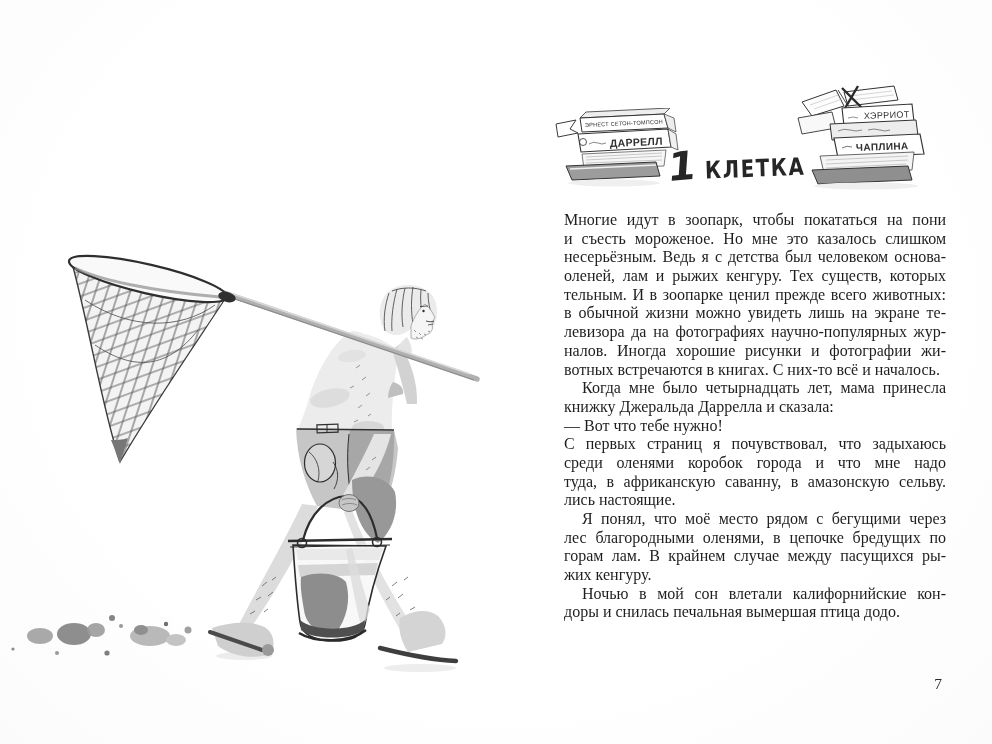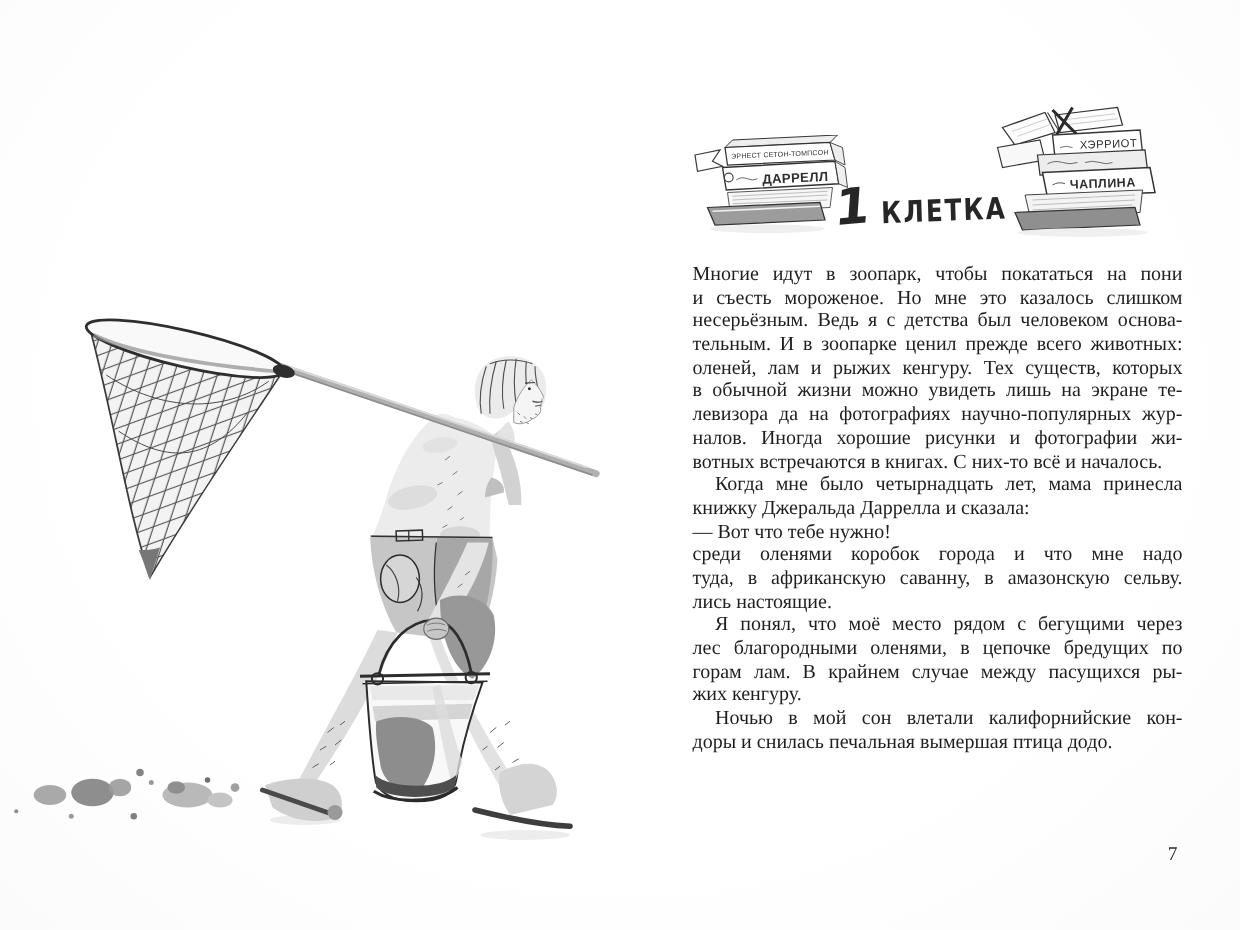--- a/index.html
+++ b/index.html
@@ -22,21 +22,21 @@
   .chapter-title{
     font-size:24px;line-height:27px;font-weight:bold;
     letter-spacing:2px;transform:scaleX(.82) rotate(-1deg);
     transform-origin:left bottom;
   }
   
   .textblock{
     position:absolute;left:554px;top:211px;width:392px;
     font-size:16px;line-height:18.7px;
   }
-  .tl{height:18.7px;text-align:justify;text-align-last:justify;white-space:normal;overflow:visible;}
+  .tl{height:18.7px;text-align:justify;text-align-last:justify;white-space:normal;overflow:visible;margin-left:10px;}
   .tl.last{text-align:right;text-align-last:left;}
   .tl.ind{text-indent:18px;}
   .pagenum{
     position:absolute;left:554px;top:675px;width:388px;
     text-align:right;font-size:15.5px;color:#2a2a2a;
   }
   svg text{font-family:"Liberation Sans", sans-serif;fill:#2f2f2f;}
   .ill, .stack{position:absolute;}
 </style>
 </head>
@@ -241,29 +241,30 @@
     <path d="M30,78 L124,74 L122,92 L34,95 Z" fill="#f4f4f4" stroke="#444444" stroke-width="0.8"></path>
     <path d="M36,82 L118,78 M36,86 L118,82 M36,90 L116,86" stroke="#aaaaaa" stroke-width="0.6"></path>
     <path d="M22,92 L118,88 L122,102 L28,106 Z" fill="#8f8f8f" stroke="#333333" stroke-width="1"></path>
     <ellipse cx="76" cy="108" rx="52" ry="3.5" fill="#efefef"></ellipse>
   </svg>
 
   <div class="textblock">
     <div class="tl">Многие идут в зоопарк, чтобы покататься на пони</div>
     <div class="tl">и съесть мороженое. Но мне это казалось слишком</div>
     <div class="tl">несерьёзным. Ведь я с детства был человеком основа-</div>
+    <div class="tl">оленей, лам и рыжих кенгуру. Тех существ, которых</div>
     <div class="tl">тельным. И в зоопарке ценил прежде всего животных:</div>
-    <div class="tl">оленей, лам и рыжих кенгуру. Тех существ, которых</div>
     <div class="tl">в обычной жизни можно увидеть лишь на экране те-</div>
     <div class="tl">левизора да на фотографиях научно-популярных жур-</div>
     <div class="tl">налов. Иногда хорошие рисунки и фотографии жи-</div>
     <div class="tl last">вотных встречаются в книгах. С них-то всё и началось.</div>
     <div class="tl ind">Когда мне было четырнадцать лет, мама принесла</div>
     <div class="tl last">книжку Джеральда Даррелла и сказала:</div>
     <div class="tl last">— Вот что тебе нужно!</div>
+    <div class="tl">С первых страниц я почувствовал, что задыхаюсь</div>
     <div class="tl">среди оленями коробок города и что мне надо</div>
     <div class="tl">туда, в африканскую саванну, в амазонскую сельву.</div>
     <div class="tl last">лись настоящие.</div>
     <div class="tl ind">Я понял, что моё место рядом с бегущими через</div>
     <div class="tl">лес благородными оленями, в цепочке бредущих по</div>
     <div class="tl">горам лам. В крайнем случае между пасущихся ры-</div>
     <div class="tl last">жих кенгуру.</div>
     <div class="tl ind">Ночью в мой сон влетали калифорнийские кон-</div>
     <div class="tl last">доры и снилась печальная вымершая птица додо.</div>
   </div>

